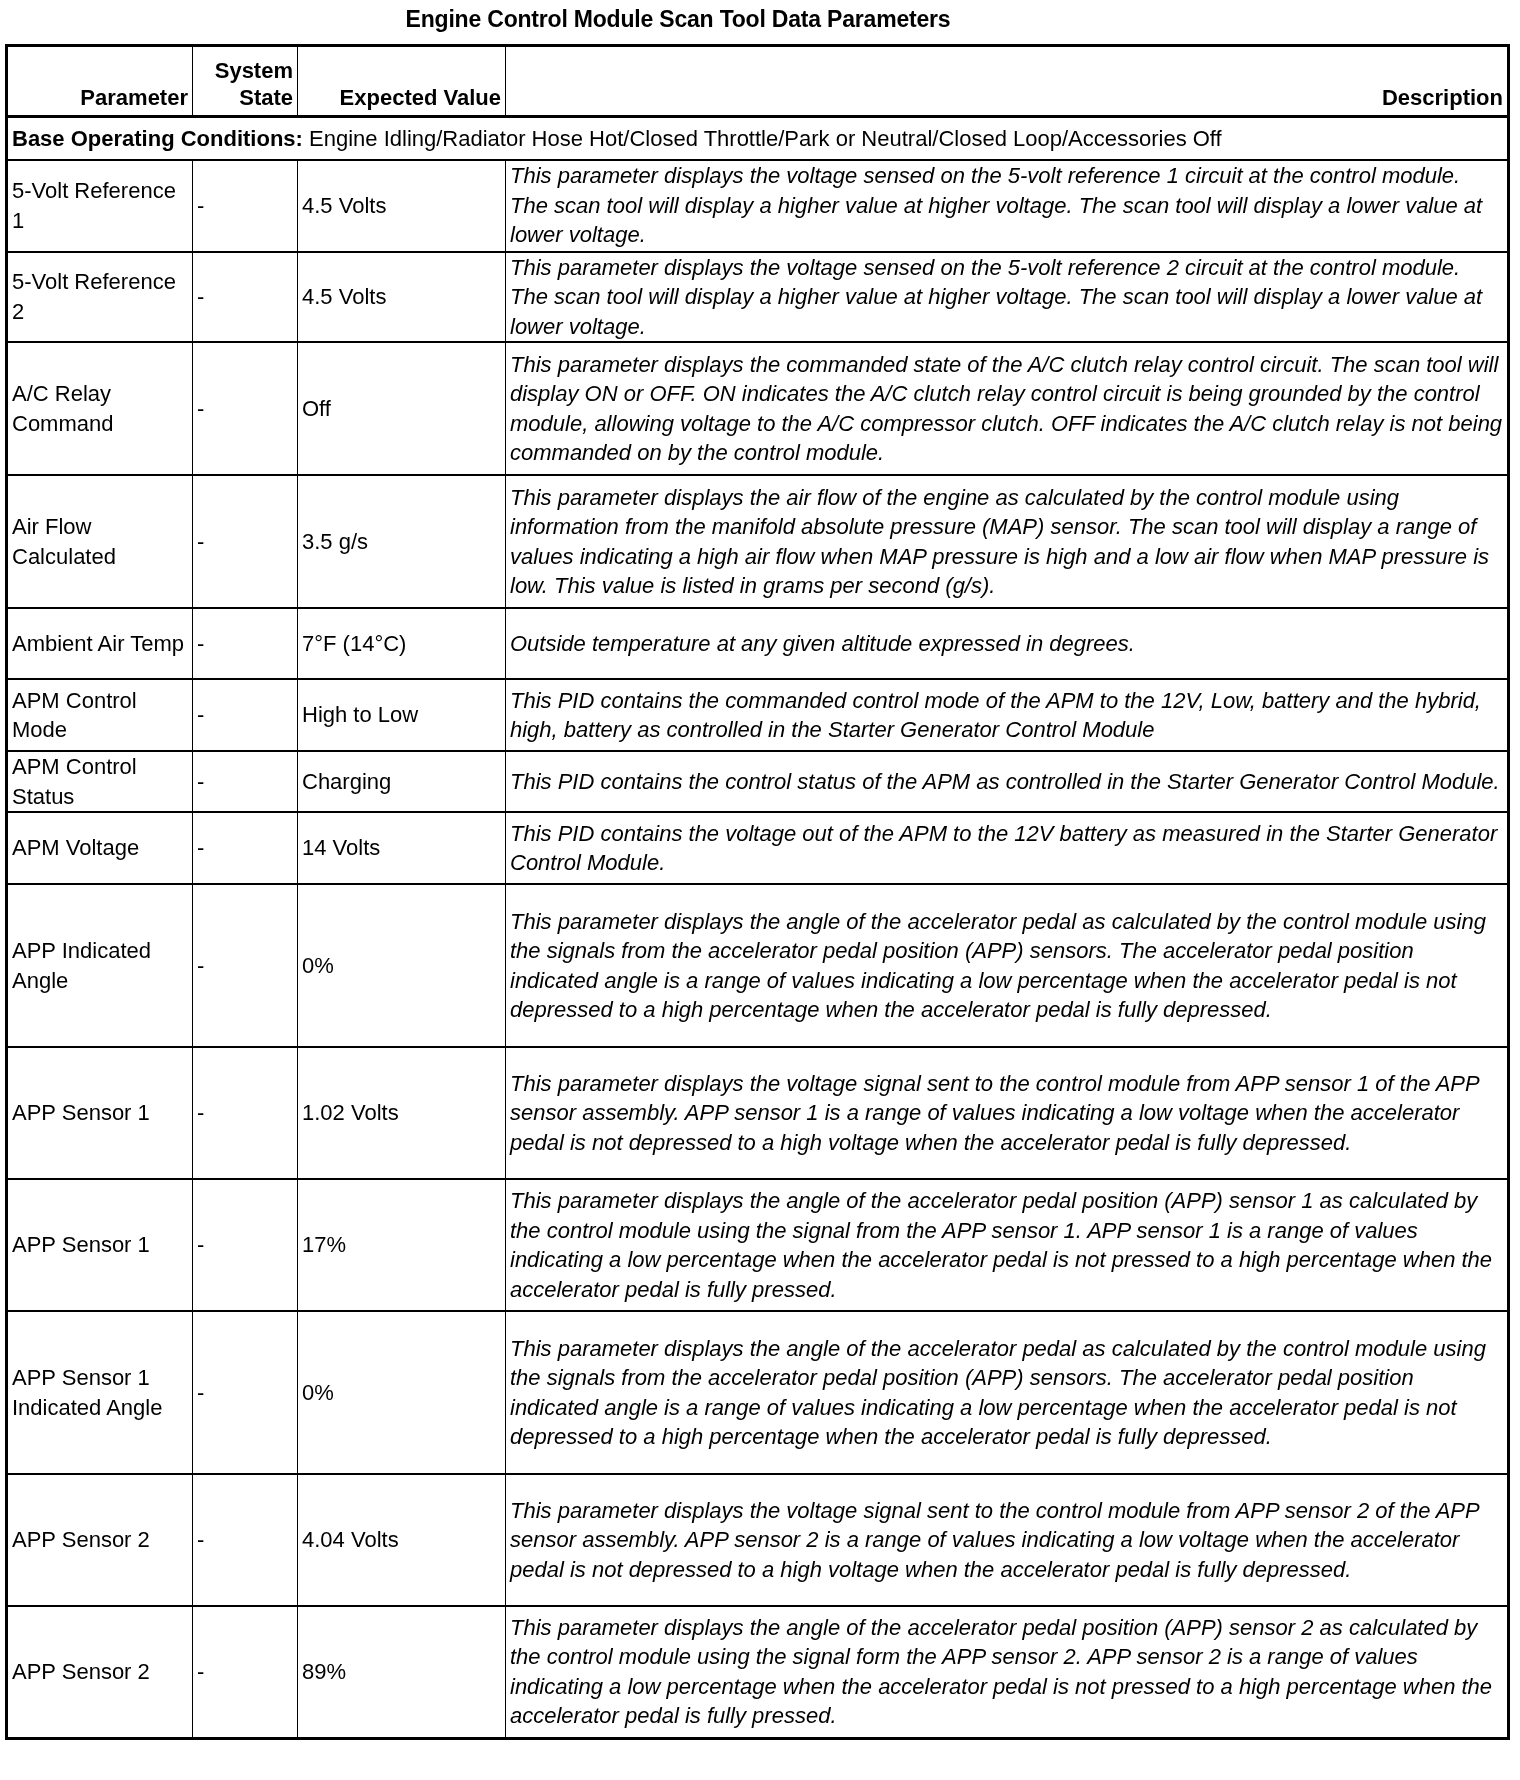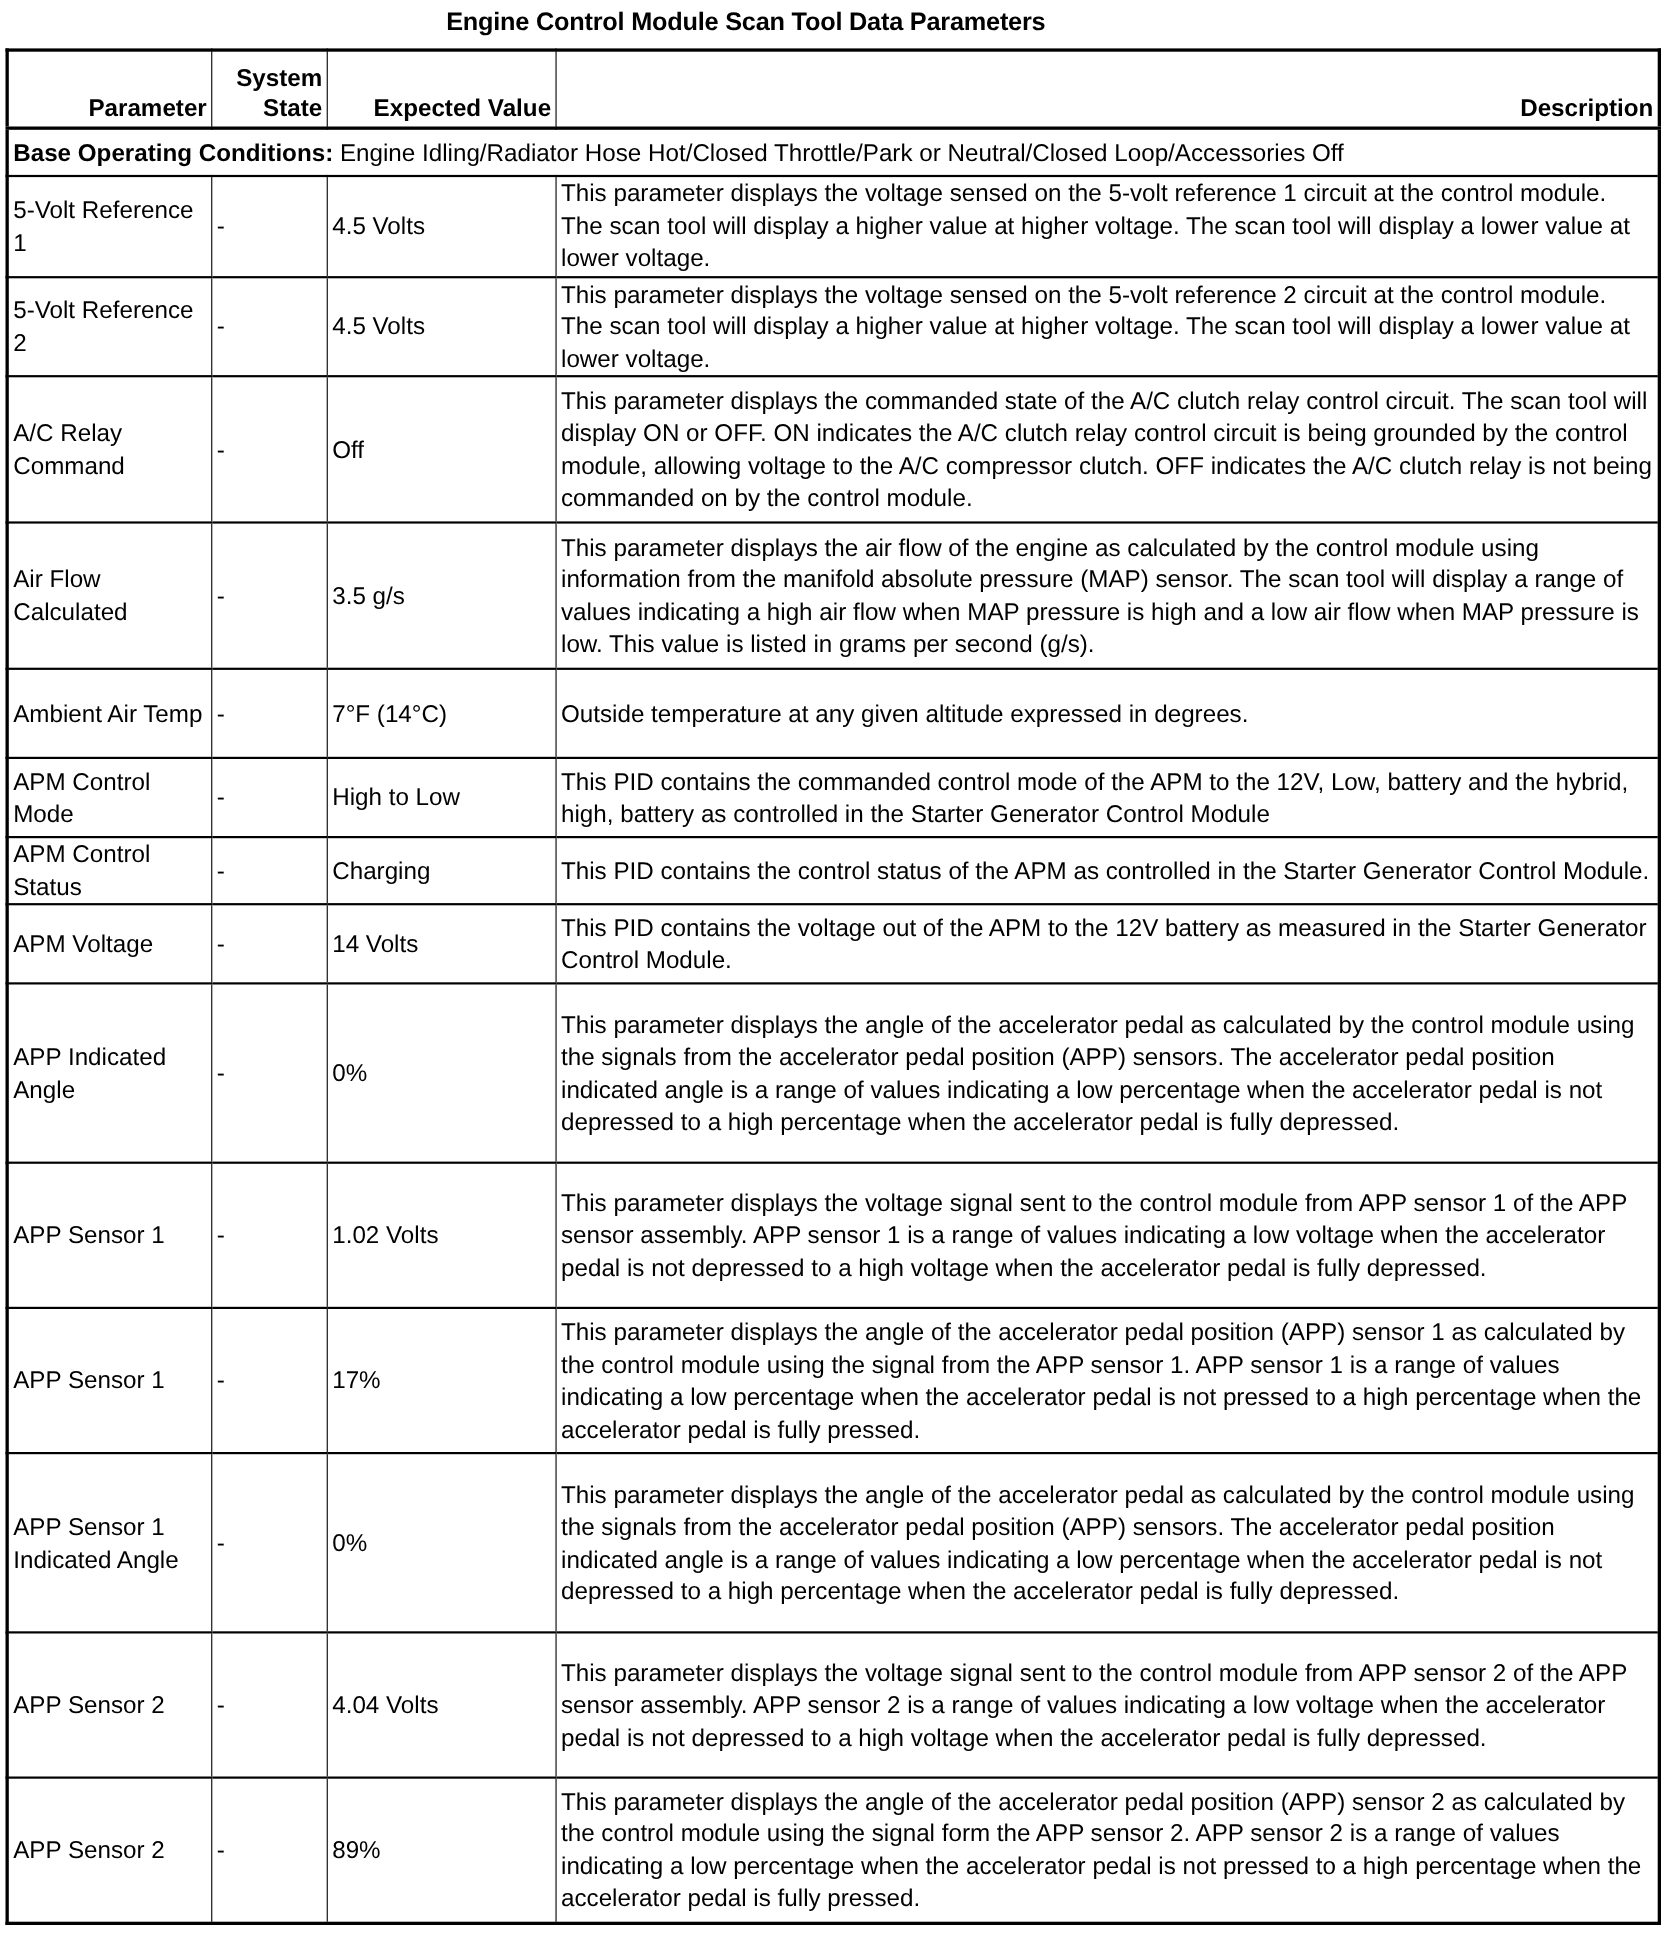--- a/index.html
+++ b/index.html
@@ -14,21 +14,21 @@
        border-top: 2px solid #000; border-bottom: 2px solid #000;
        padding: 0 4px 0 4px; vertical-align: middle; text-align: left; font-weight: normal; }
   table.params th { font-weight: bold; text-align: right; vertical-align: bottom; padding-bottom: 4px; line-height: 27px; }
   table.params thead tr { border-bottom: 3px solid #000; }
   .base-row td { font-size: 22px; padding-left: 5px; white-space: nowrap; margin-left: 44px; }
   .base-label { font-weight: bold; }
   .col-param { width: 186px; }
   .col-state { width: 105px; }
   .col-exp { width: 208px; }
   .col-desc { width: auto; }
-  td.desc { padding-left: 4px; padding-right: 2px; }
+  td.desc { padding-left: 4px; padding-right: 2px; font-style: italic; }
   td.state { padding-left: 10px; }
   td.bold-dash { font-weight: bold; }
 </style>
 </head>
 <body>
 
 <div class="title">Engine Control Module Scan Tool Data Parameters</div>
 
 <table class="params">
   <colgroup>
@@ -67,21 +67,21 @@
       <td class="state">-</td>
       <td>Off</td>
       <td class="desc">This parameter displays the commanded state of the A/C clutch relay control circuit. The scan tool will display ON or OFF. ON indicates the A/C clutch relay control circuit is being grounded by the control module, allowing voltage to the A/C compressor clutch. OFF indicates the A/C clutch relay is not being commanded on by the control module.</td>
     </tr>
     <tr style="height:133px">
       <td>Air Flow Calculated</td>
       <td class="state">-</td>
       <td>3.5 g/s</td>
       <td class="desc">This parameter displays the air flow of the engine as calculated by the control module using information from the manifold absolute pressure (MAP) sensor. The scan tool will display a range of values indicating a high air flow when MAP pressure is high and a low air flow when MAP pressure is low. This value is listed in grams per second (g/s).</td>
     </tr>
-    <tr style="height:81px">
+    <tr style="height:71px">
       <td>Ambient Air Temp</td>
       <td class="state bold-dash">-</td>
       <td>7°F (14°C)</td>
       <td class="desc">Outside temperature at any given altitude expressed in degrees.</td>
     </tr>
     <tr style="height:72px">
       <td>APM Control Mode</td>
       <td class="state bold-dash">-</td>
       <td>High to Low</td>
       <td class="desc">This PID contains the commanded control mode of the APM to the 12V, Low, battery and the hybrid, high, battery as controlled in the Starter Generator Control Module</td>

